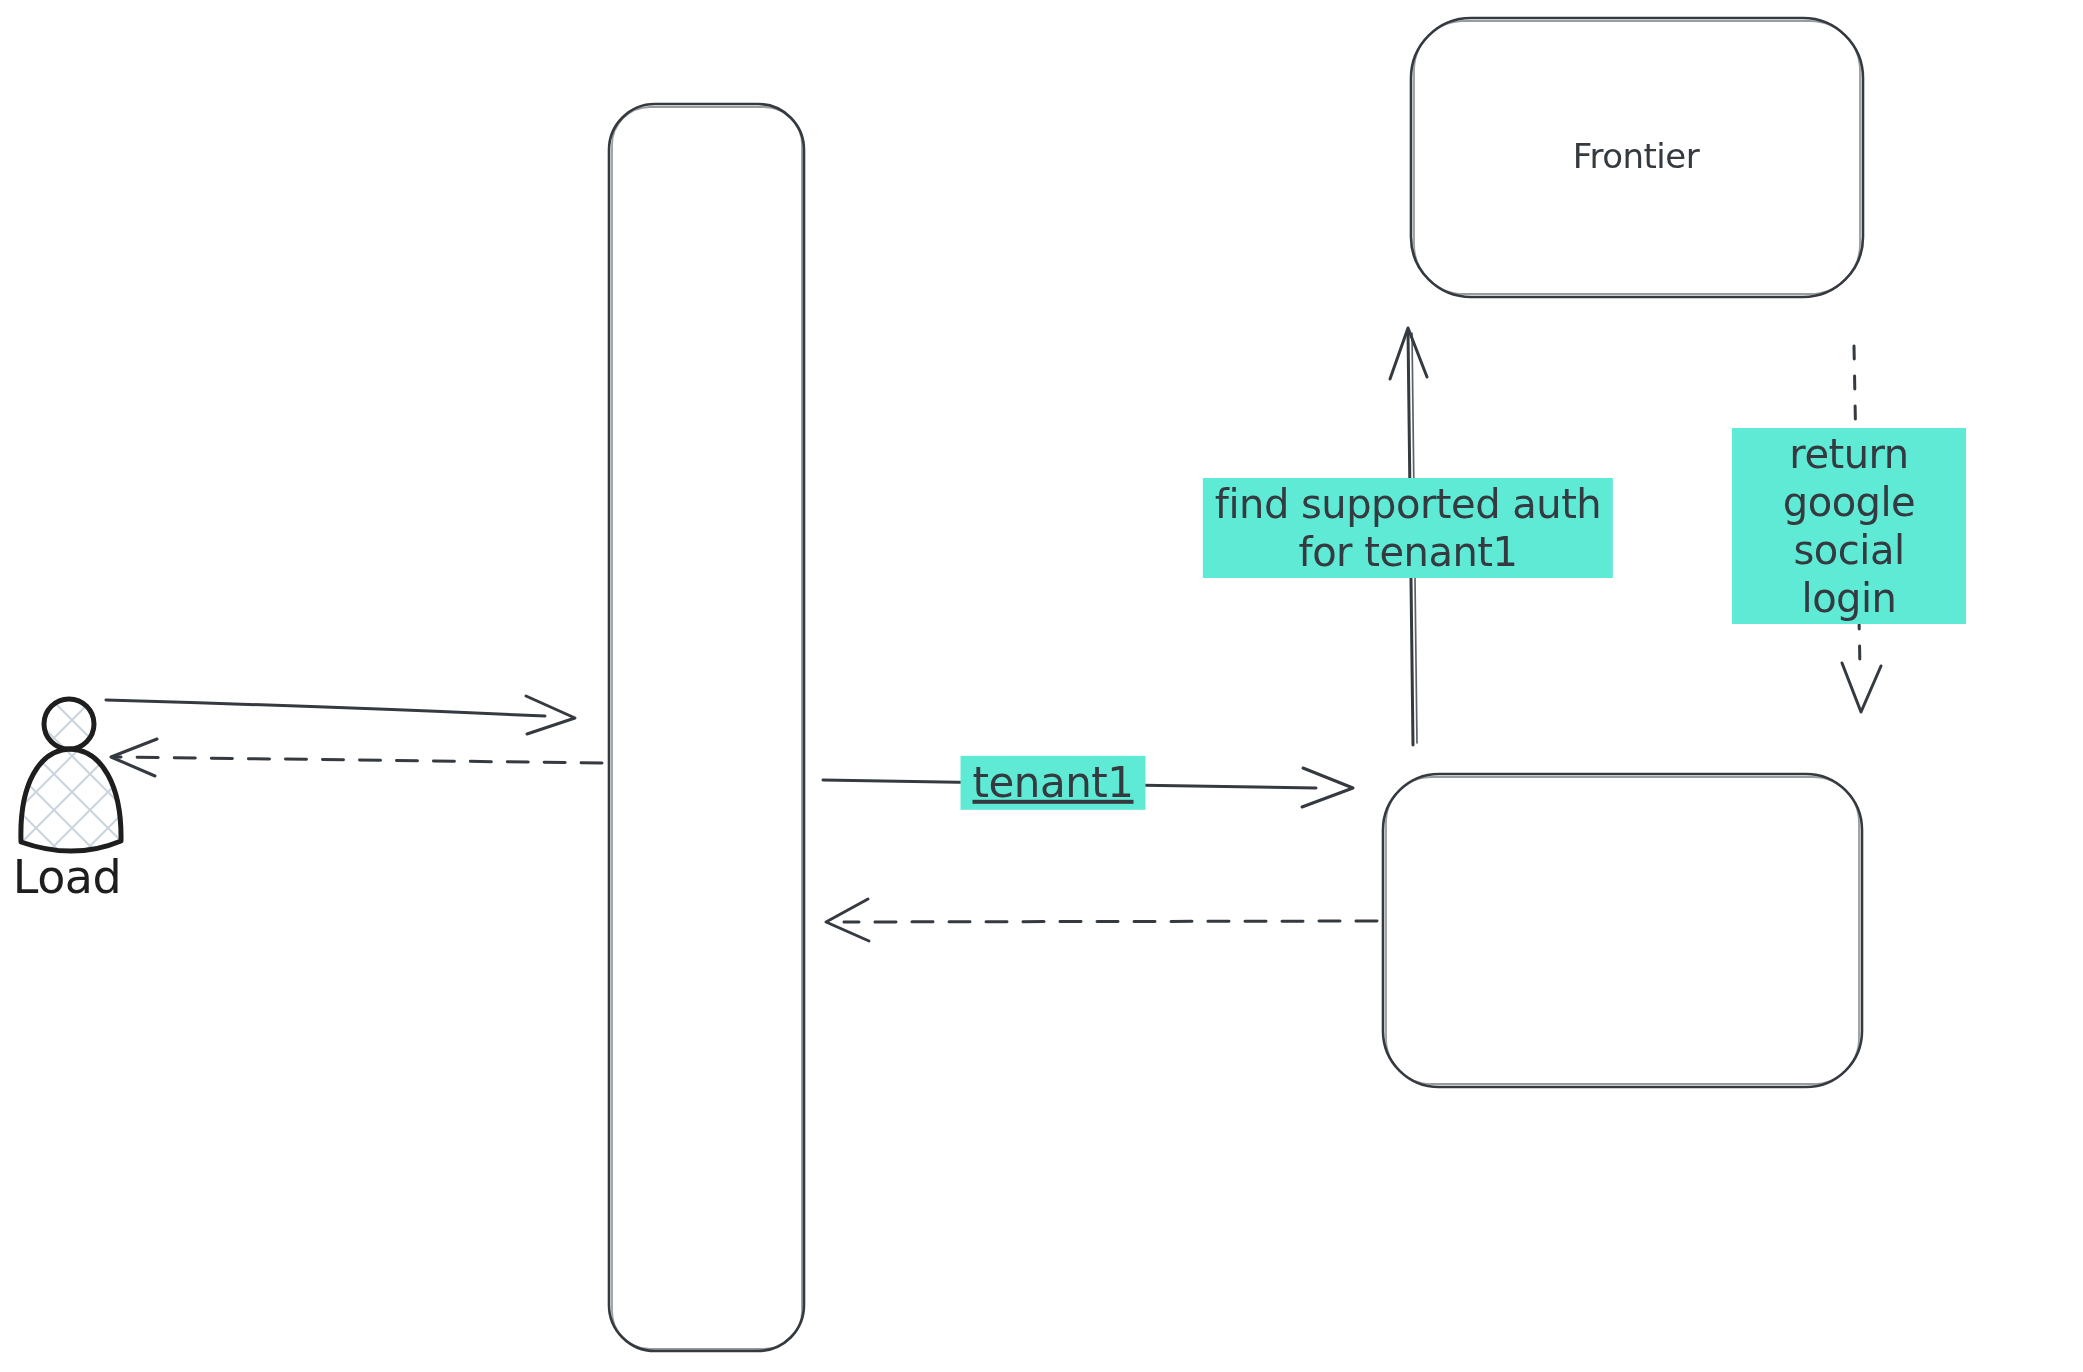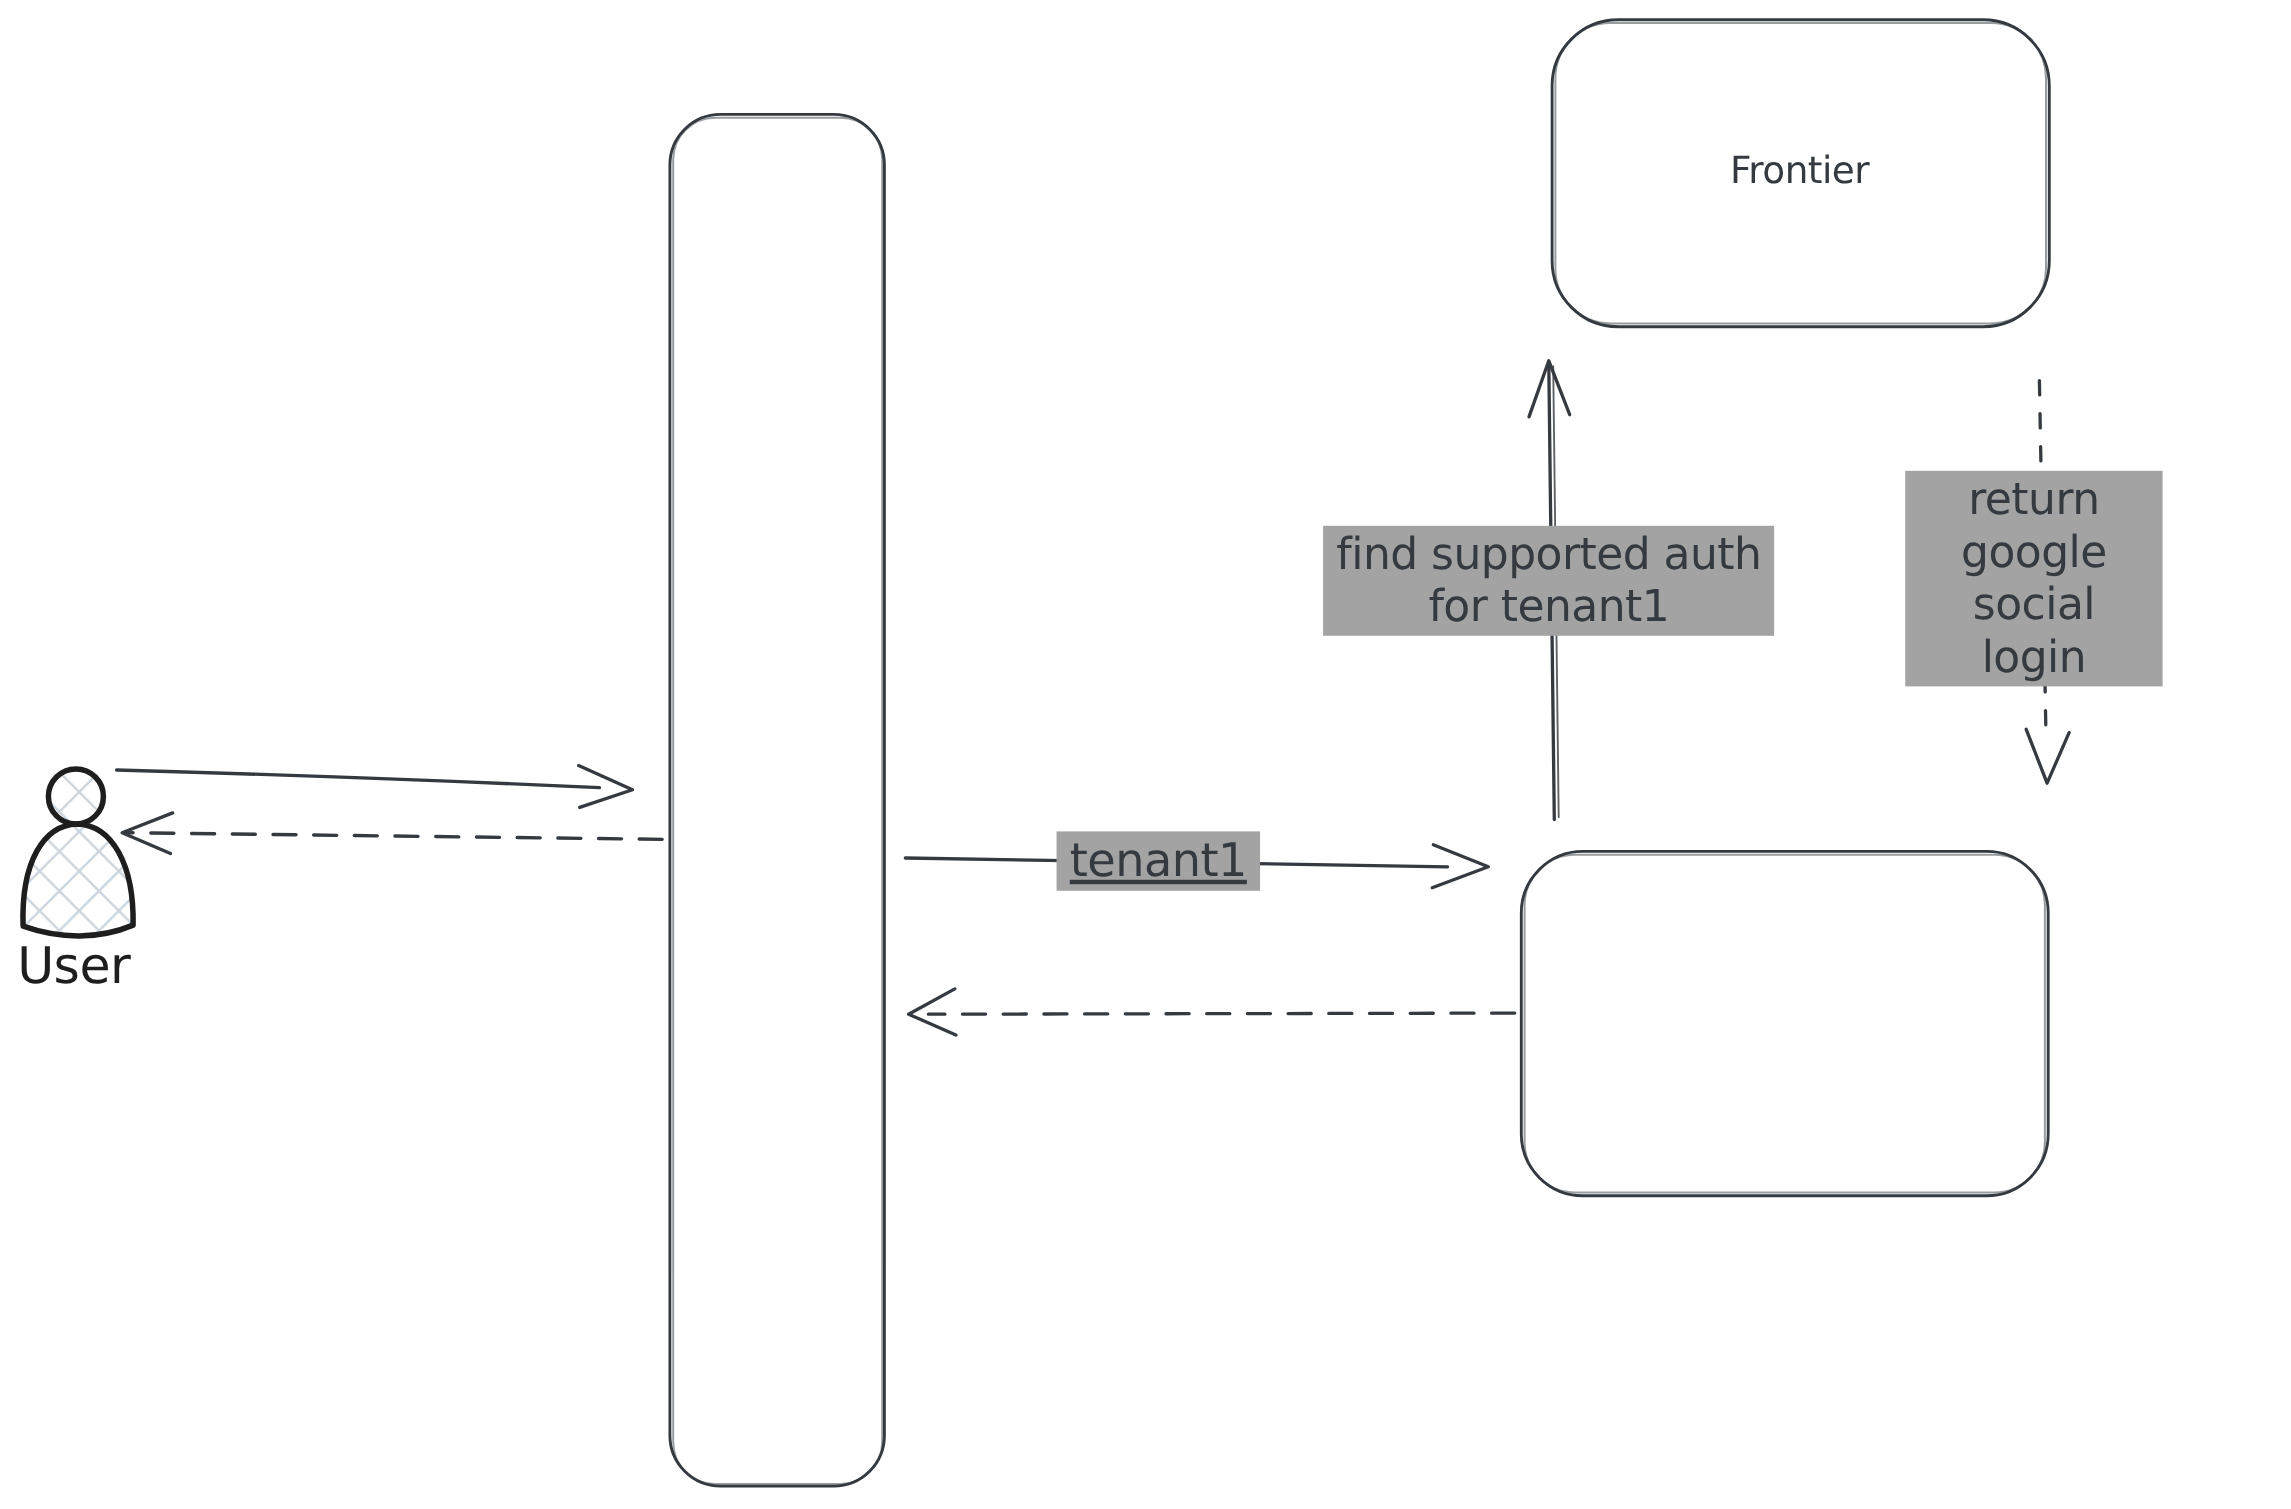--- a/index.html
+++ b/index.html
@@ -27,21 +27,21 @@
   
   .lbl {
     position: absolute;
     transform: translate(-50%, -50%);
     text-align: center;
     white-space: pre-line;
     color: var(--ink, #343a40);
     line-height: 1.2;
     letter-spacing: -0.5px;
   }
-  .edge-lbl { background: #a3a3a3; padding: 2px 12px; font-size: 42px; }
+  .edge-lbl { background: #5eead4; padding: 2px 12px; font-size: 42px; }
   .node-lbl { font-size: 34px; }
 
   .lbl-user            { left: 67px;   top: 878px;  font-size: 46px; color: var(--user-ink, #1e1e1e); }
   .lbl-load-balancer   { left: 706px;  top: 725px; }
   .lbl-frontier        { left: 1636px; top: 156px; }
   .lbl-frontend-mgr    { left: 1621px; top: 930px; }
 
   .lbl-tenant-acme     { left: 322px;  top: 712px; }
   .lbl-tenant1         { left: 1053px; top: 783px; text-decoration: underline; }
   .lbl-render-google   { left: 1052px; top: 920px; }
@@ -106,21 +106,21 @@
       <path class="shaft-dup" d="M 1417 743 L 1412 333"></path>
       <path class="head" d="M 1390 379 L 1408 328 L 1427 377"></path>
     </g>
 
     <g class="edge dashed vert">
       <path class="shaft" d="M 1854 346 L 1860 670"></path>
       <path class="head" d="M 1842 663 L 1861 712 L 1881 666"></path>
     </g>
   </svg>
 
-  <div class="lbl lbl-user">User</div>
+  <div class="lbl lbl-user">Load</div>
   <div class="lbl node-lbl lbl-frontier">Frontier</div>
 
   <div class="lbl edge-lbl lbl-tenant1">tenant1</div>
   <div class="lbl edge-lbl lbl-find-auth">find supported auth
 for tenant1</div>
   <div class="lbl edge-lbl lbl-return-google">return google social
 login</div>
 </div>
 
 </body></html>

